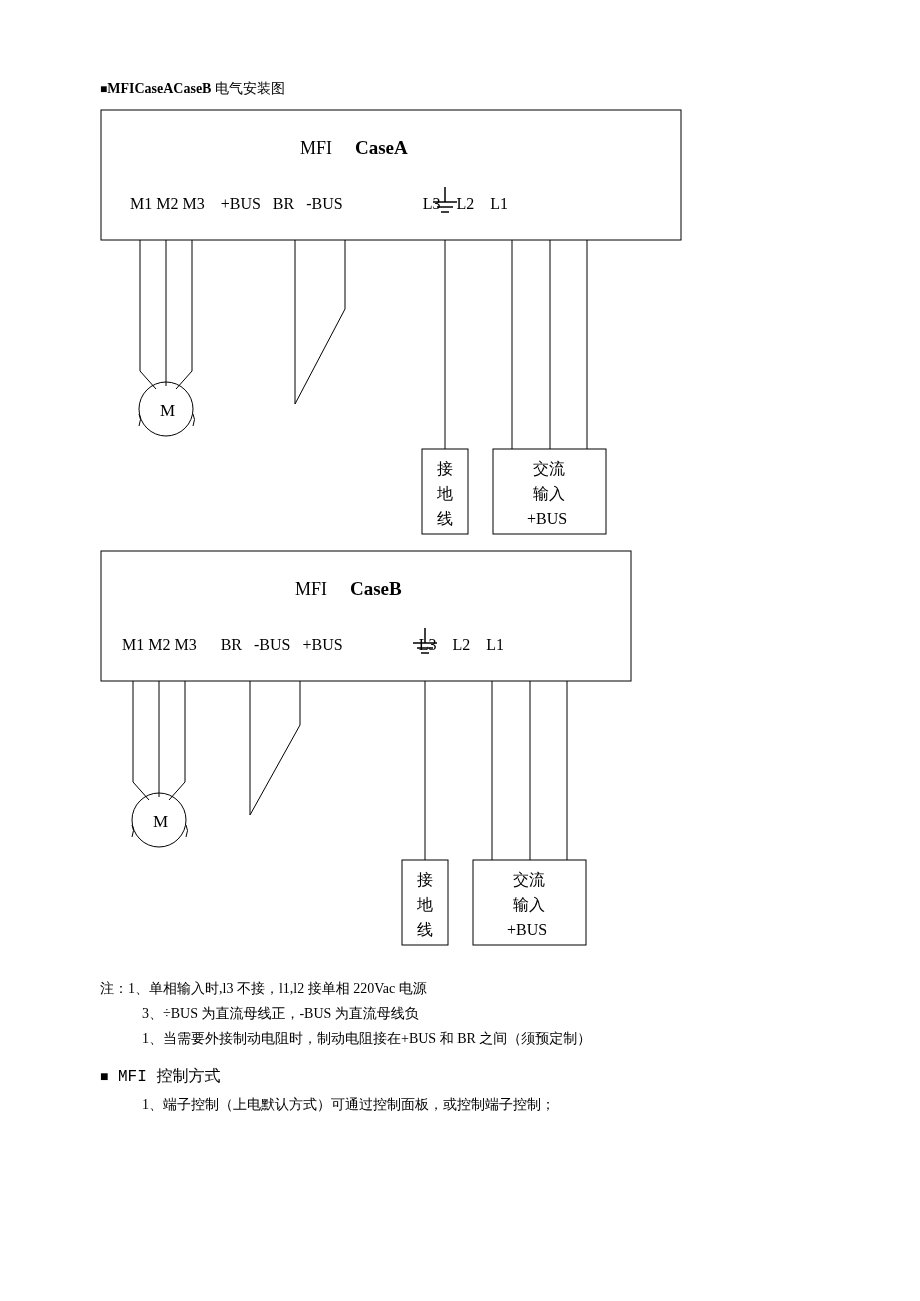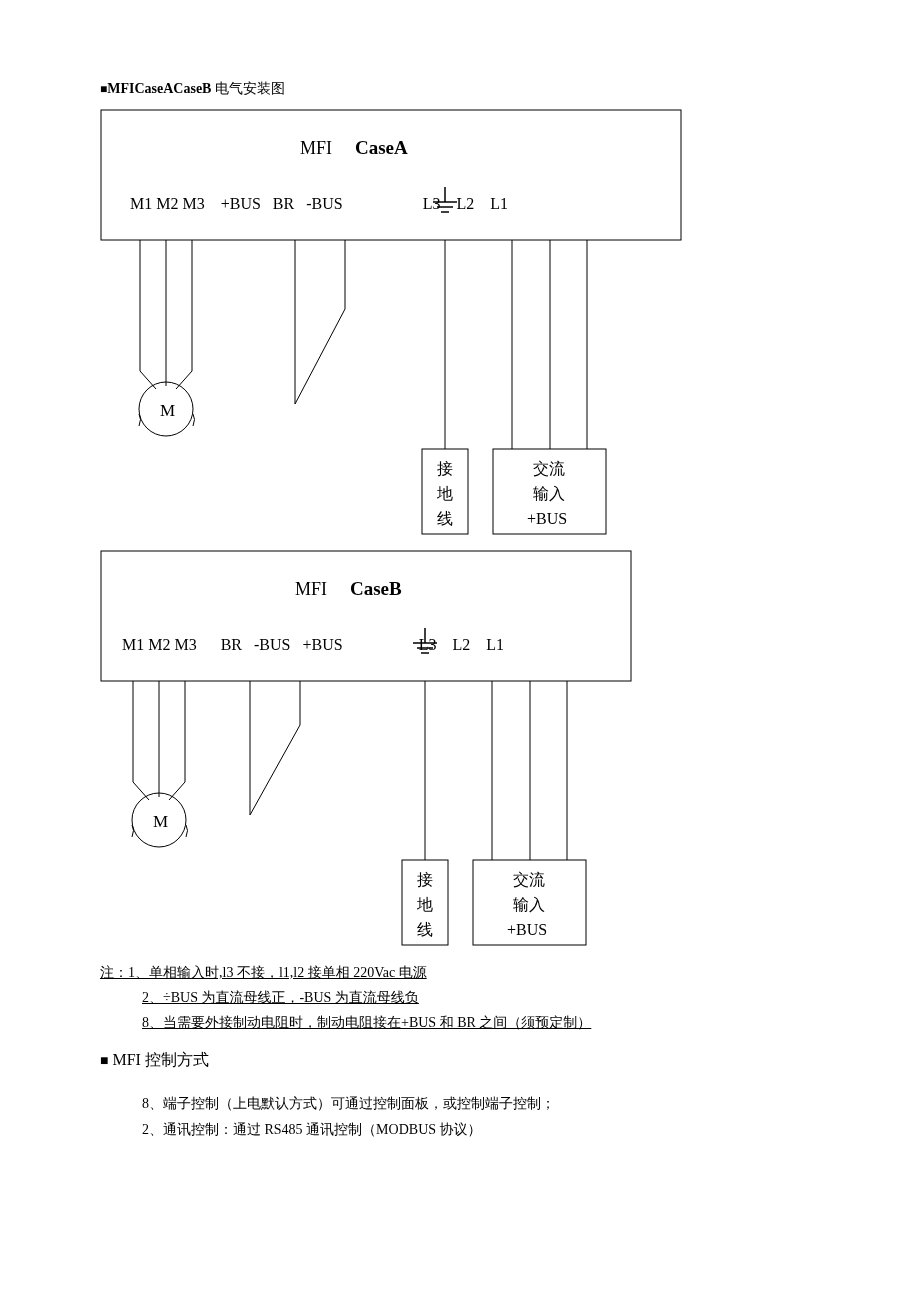--- a/index.html
+++ b/index.html
@@ -15,31 +15,30 @@
       margin-bottom: 6px;
     }
     .heading .bullet { font-size: 12px; }
     .heading .bold { font-weight: bold; font-family: Liberation Serif, serif; }
     .heading .cn { font-family: Liberation Mono, monospace; }
     .diagram-wrap { margin-bottom: 6px; margin-top: 11px; }
     svg { display: block; }
     .notes {
       font-size: 14px;
       line-height: 1.8;
-      margin-top: 10px;
+      margin-top: 26px;
       font-family: "SimSun", serif;
-      text-decoration: underline;
     }
     .notes .line { white-space: nowrap; }
     .notes .indent1 { padding-left: 0; }
     .notes .indent2 { padding-left: 42px; }
     .section-heading {
       font-size: 16px;
-      margin: 14px 0 20px 0;
-      font-family: Liberation Serif, serif;
+      margin: 14px 0 5px 0;
+      font-family: Liberation Mono, monospace;
     }
     .section-heading .sq { font-size: 14px; }
     .control-list {
       font-size: 14px;
       line-height: 1.9;
       padding-left: 42px;
       font-family: "SimSun", serif;
     }
   </style>
 </head>
@@ -151,24 +150,23 @@
   </g>
   <rect x="373" y="310" width="113" height="85" fill="none" stroke="#000"></rect>
   <text x="413" y="335" font-size="16">交流</text>
   <text x="413" y="360" font-size="16">输入</text>
   <text x="407" y="385" font-size="16" font-family="Times New Roman">+BUS</text>
 </svg>
 </div>
 
 <div class="notes">
   <div class="line indent1"><span>注：</span><span>1、单相输入时,l3 不接，l1,l2 接单相 220Vac 电源</span></div>
-  <div class="line indent2">2、÷BUS 为直流母线正，-BUS 为直流母线负</div>
-  <div class="line indent2">8、当需要外接制动电阻时，制动电阻接在+BUS 和 BR 之间（须预定制）</div>
+  <div class="line indent2">3、÷BUS 为直流母线正，-BUS 为直流母线负</div>
+  <div class="line indent2">1、当需要外接制动电阻时，制动电阻接在+BUS 和 BR 之间（须预定制）</div>
 </div>
 
 <div class="section-heading">
   <span class="sq">■</span><span> MFI 控制方式</span>
 </div>
 
 <div class="control-list">
-  <div>8、端子控制（上电默认方式）可通过控制面板，或控制端子控制；</div>
-  <div>2、通讯控制：通过 RS485 通讯控制（MODBUS 协议）</div>
+  <div>1、端子控制（上电默认方式）可通过控制面板，或控制端子控制；</div>
 </div>
 
 </body></html>

